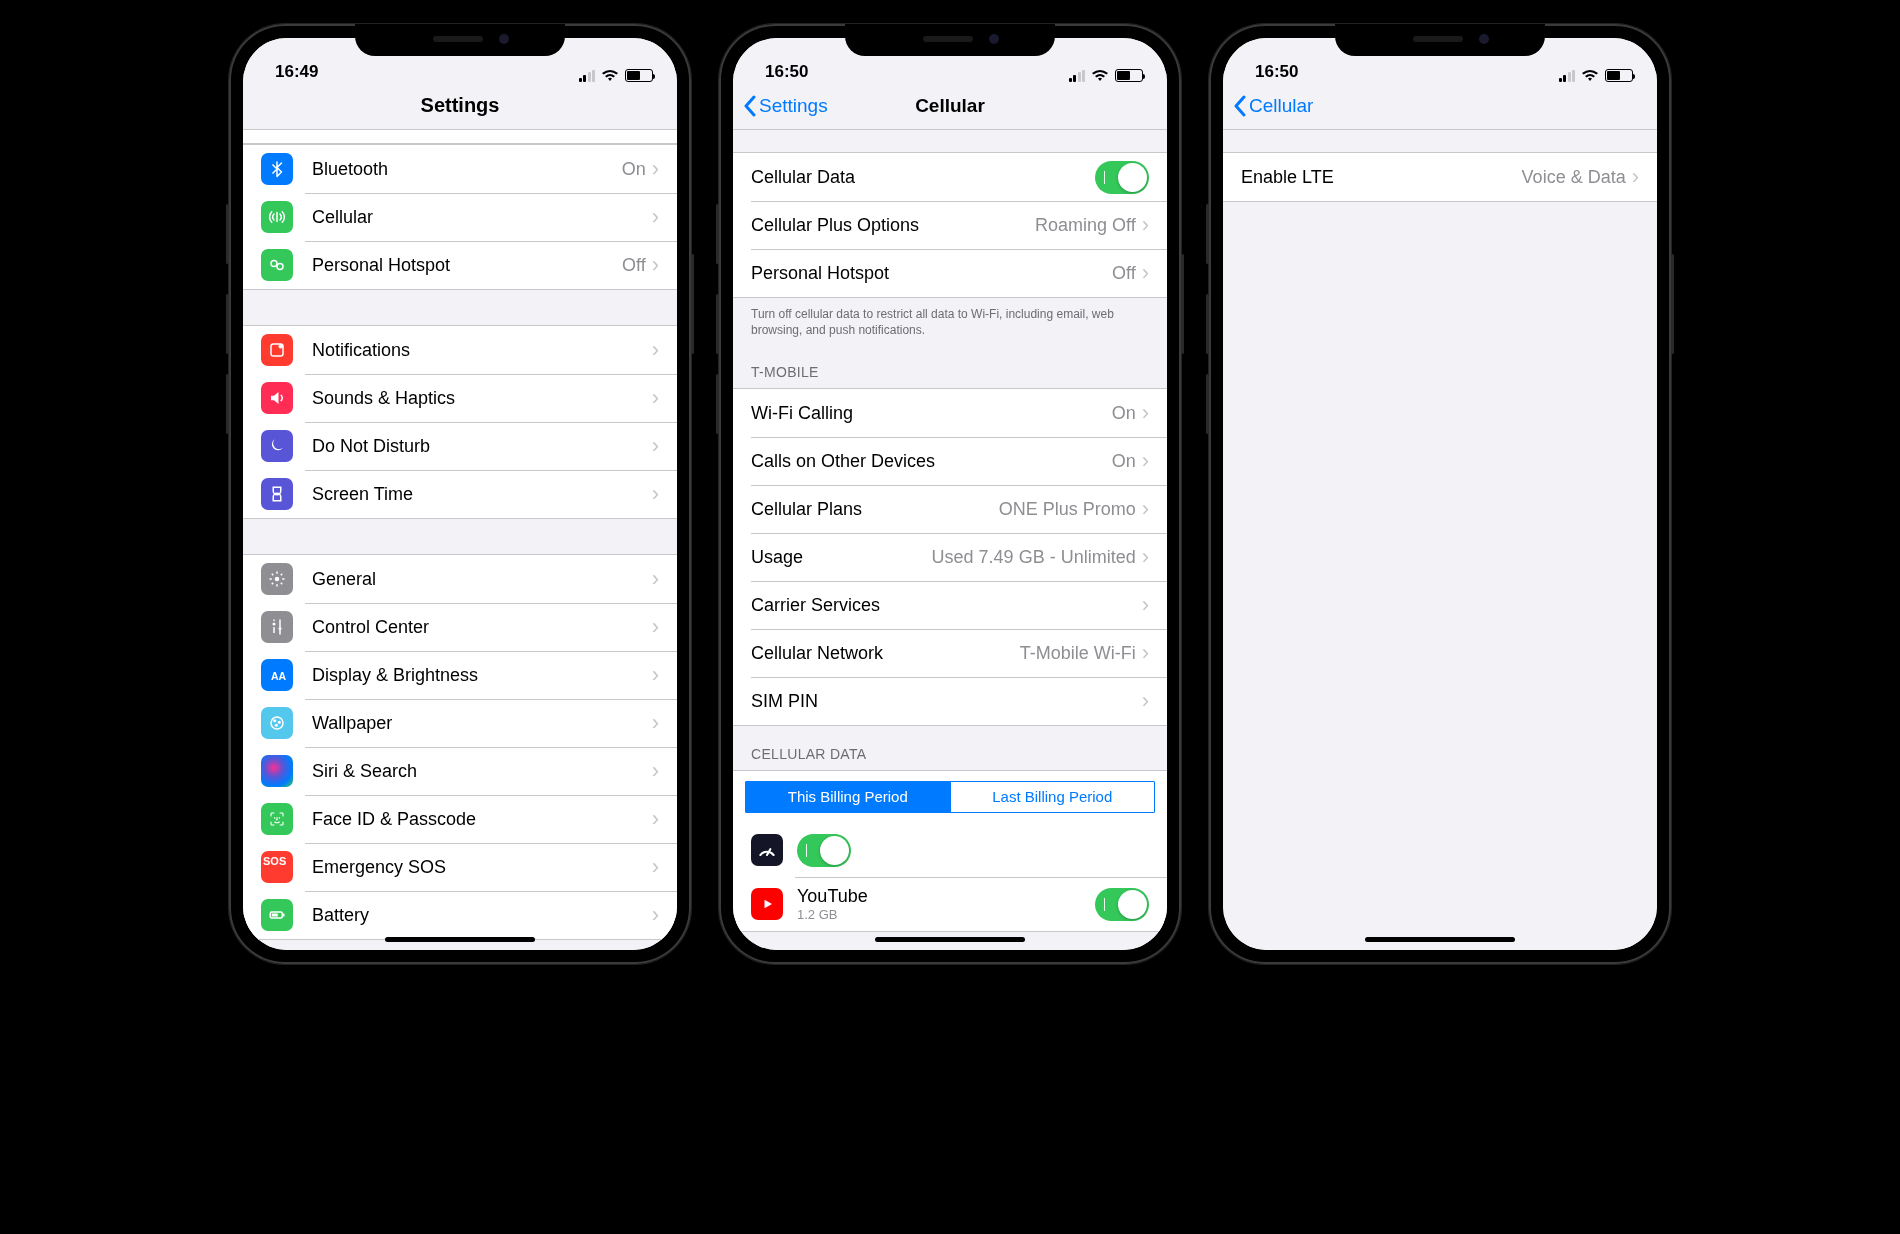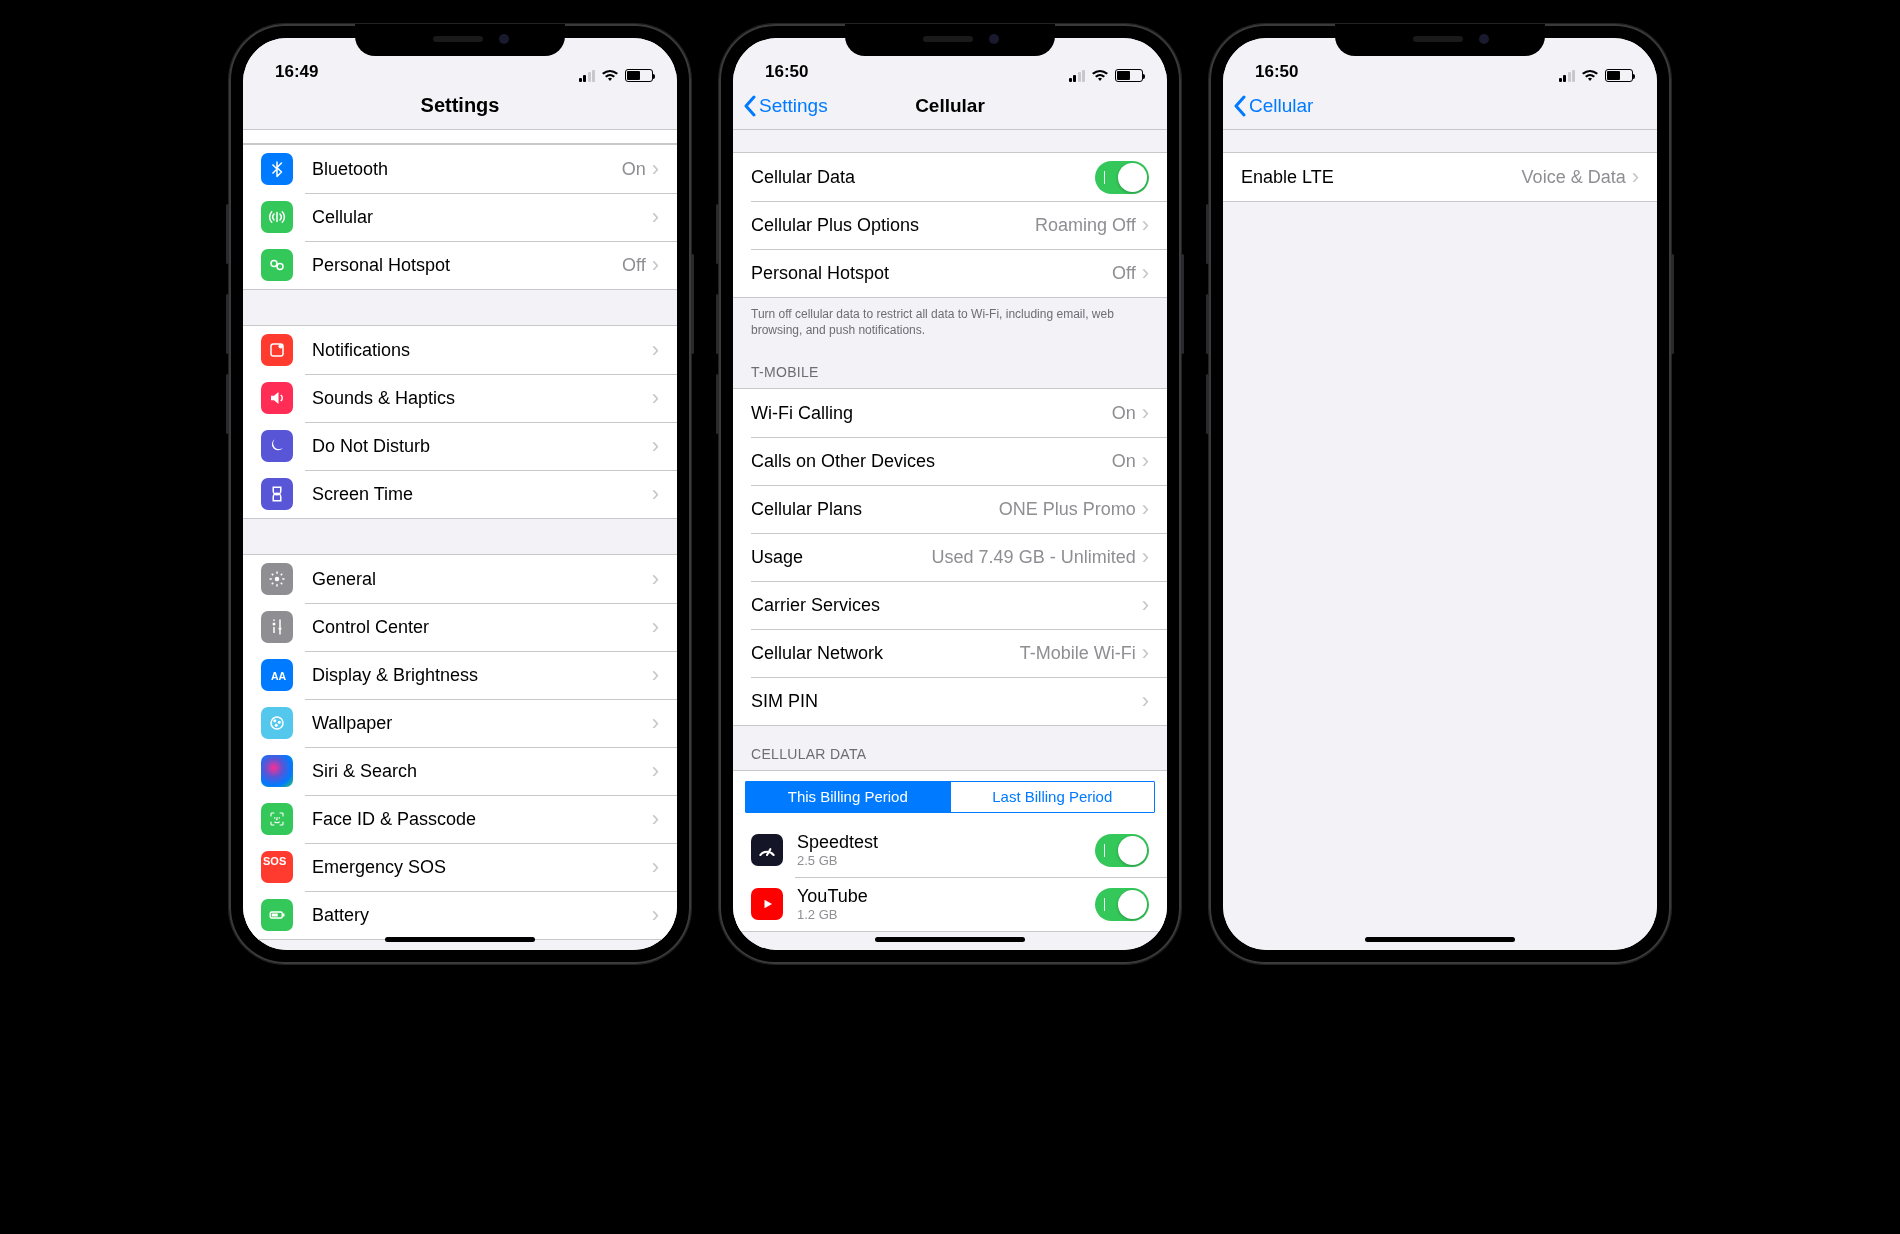--- a/index.html
+++ b/index.html
@@ -514,24 +514,20 @@
           <div>Last Billing Period</div>
         </div>
         <div>
             <div class="app-row">
               <div class="app-icon" style="background: rgb(20, 21, 38);">
                 <svg width="20" height="20" viewBox="0 0 24 24">
                   <path d="M4 18a10 10 0 0116 0" stroke="#fff" stroke-width="2.5" fill="none" stroke-linecap="round"></path>
                   <path d="M12 18l4-7" stroke="#fff" stroke-width="2.5" stroke-linecap="round"></path>
                 </svg>
               </div>
-              <div class="app-text">
-                <div class="app-name">Speedtest</div>
-                <div class="app-sub">2.5 GB</div>
-              </div>
               <div class="toggle"></div>
             </div>
             <div class="app-row">
               <div class="app-icon" style="background: rgb(255, 0, 0);">
                 <svg width="20" height="20" viewBox="0 0 24 24">
                   <polygon points="9,7 9,17 18,12" fill="#fff"></polygon>
                 </svg>
               </div>
               <div class="app-text">
                 <div class="app-name">YouTube</div>

